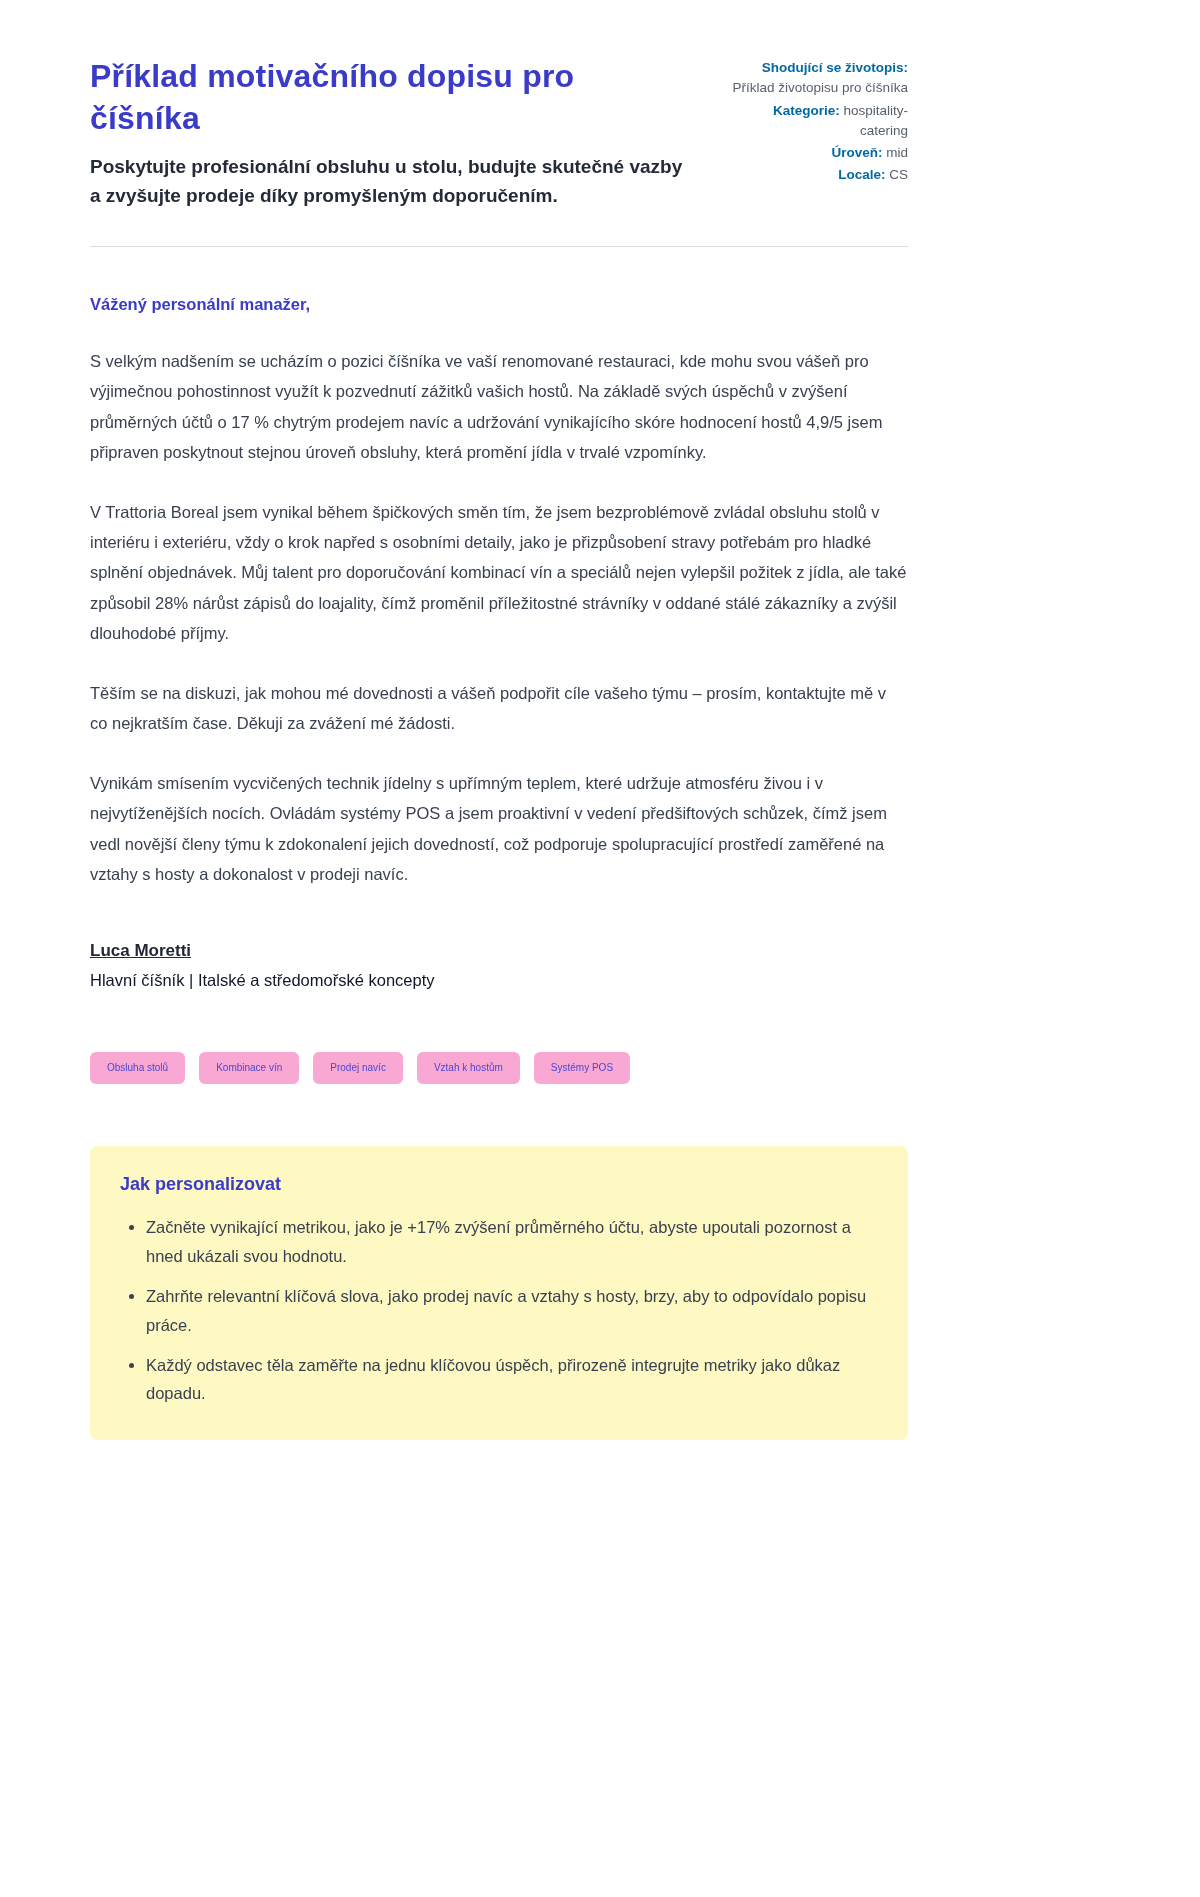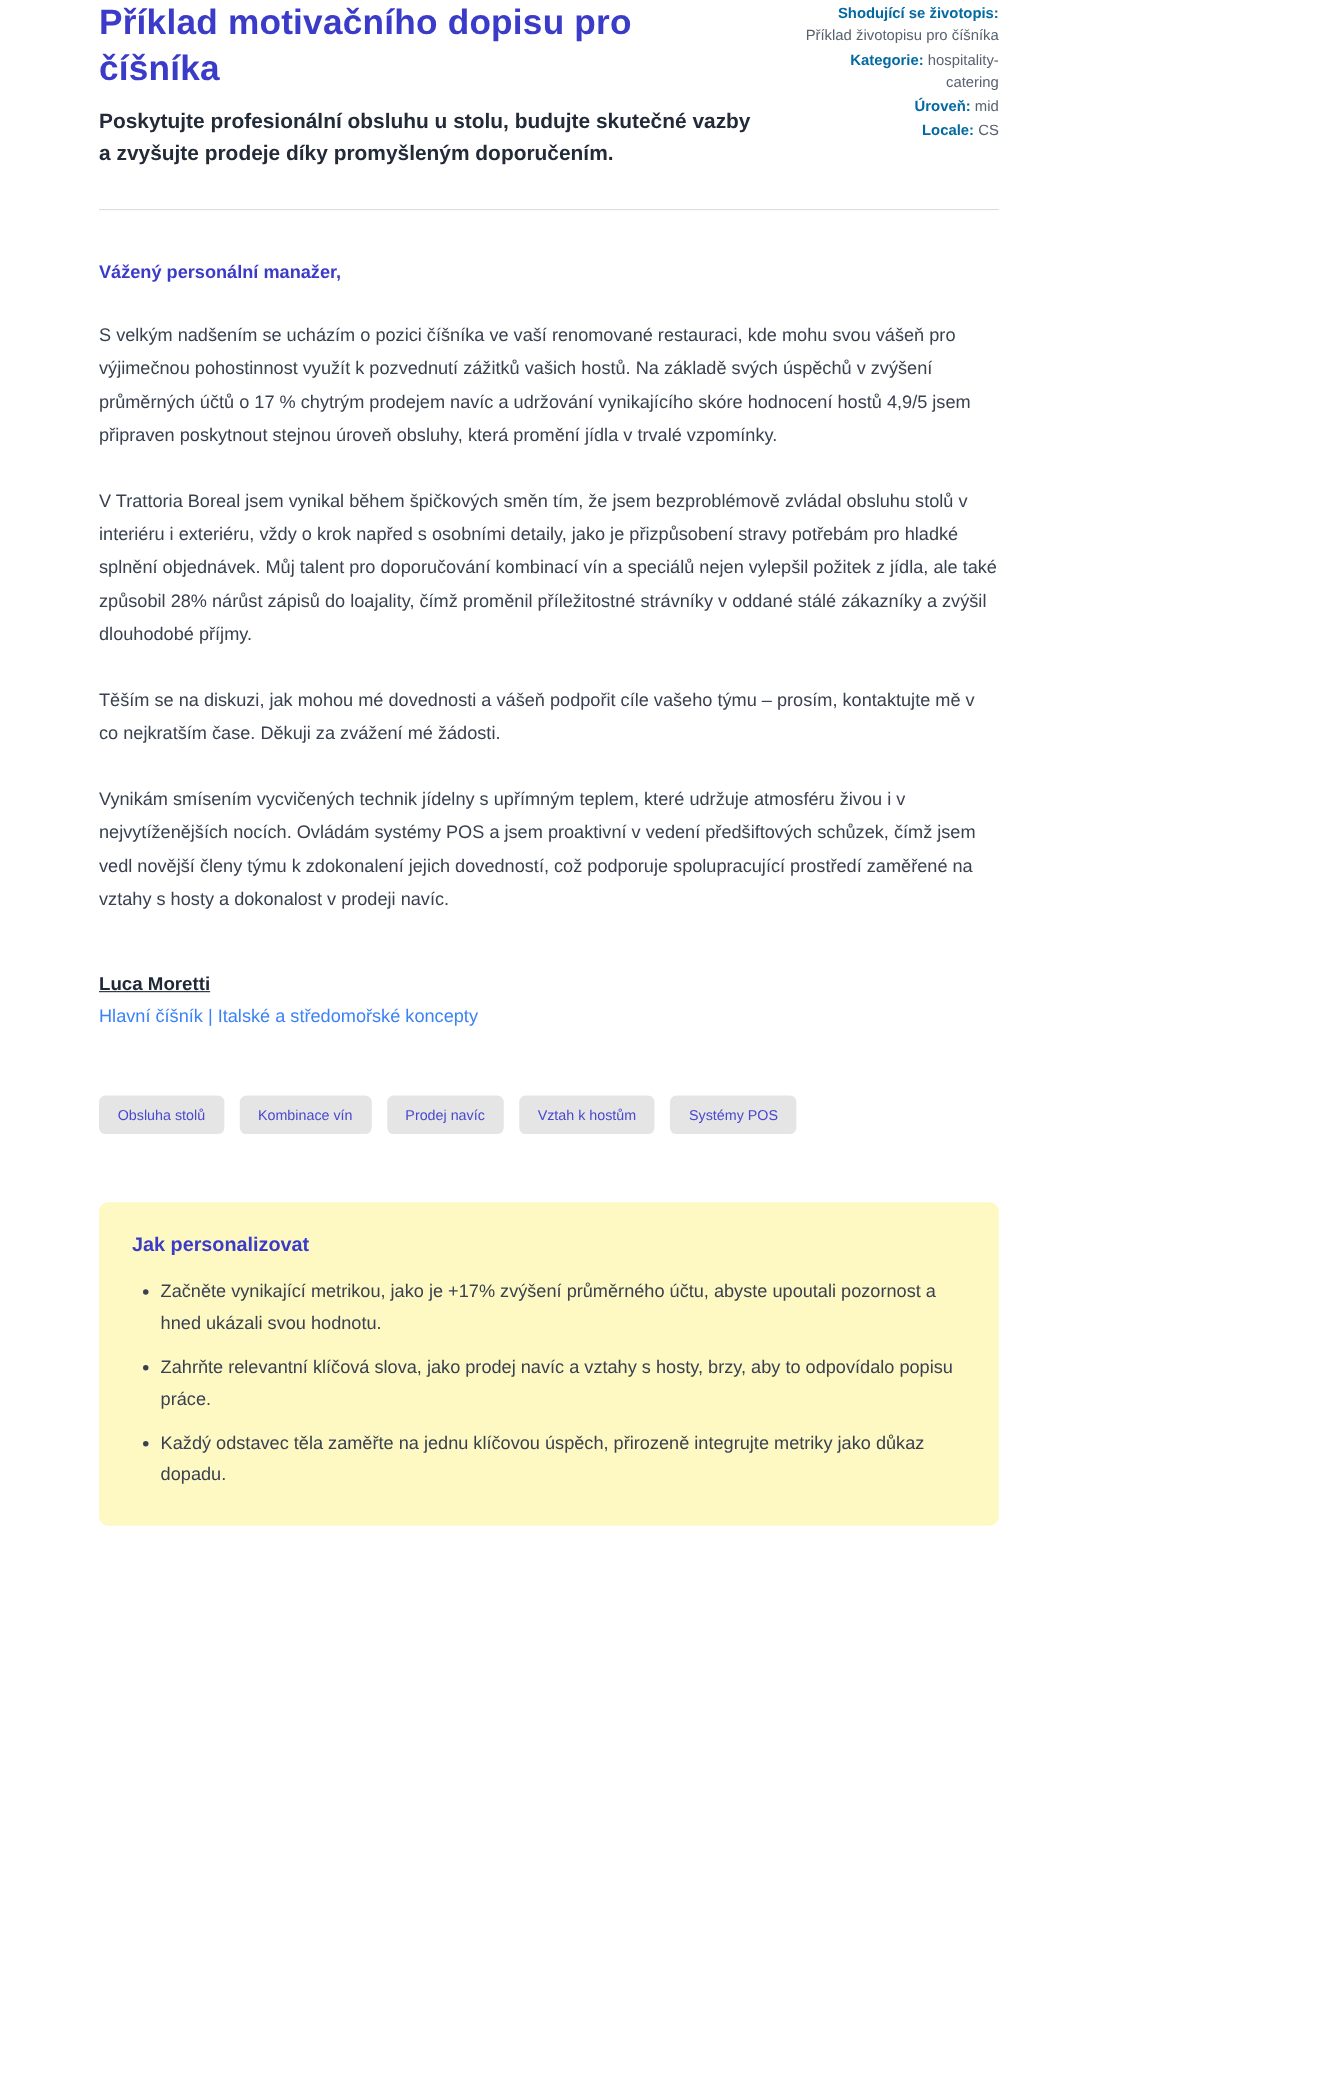--- a/index.html
+++ b/index.html
@@ -8,20 +8,21 @@
   body {
     width: 1200px;
     min-height: 1897px;
     font-family: "Liberation Sans", "DejaVu Sans", sans-serif;
     color: #394150;
     -webkit-font-smoothing: antialiased;
   }
   .container {
     width: 818px;
     margin-left: 90px;
+    padding-top: 56px;
   }
 
   
   .header {
     display: flex;
     align-items: flex-start;
     justify-content: space-between;
   }
   .header-left { width: 600px; }
   .page-title {
@@ -72,35 +73,35 @@
   .signature-name {
     margin-top: 52px;
     font-size: 17px;
     font-weight: 700;
     color: #202835;
     text-decoration: underline;
   }
   .signature-role {
     margin-top: 10px;
     font-size: 16.5px;
-    color: #3b82f6;
+    color: #0f172a;
   }
 
   
   .tags {
     display: flex;
     flex-wrap: wrap;
     gap: 14px;
     margin-top: 62px;
   }
   .tag-chip {
     display: inline-block;
-    background: #e5e5e5;
+    background: #f9a8d4;
     color: #4a48cf;
-    font-size: 13px;
+    font-size: 10px;
     line-height: 1;
     padding: 11px 17px;
     border-radius: 6px;
     white-space: nowrap;
     cursor: default;
   }
 
   
   .tips {
     margin-top: 62px;

